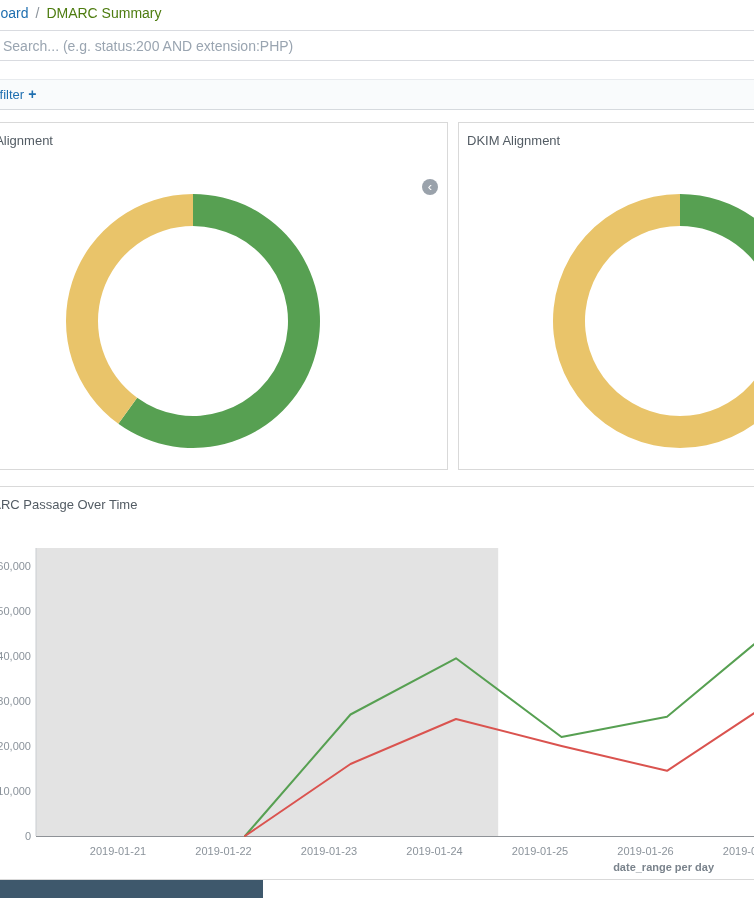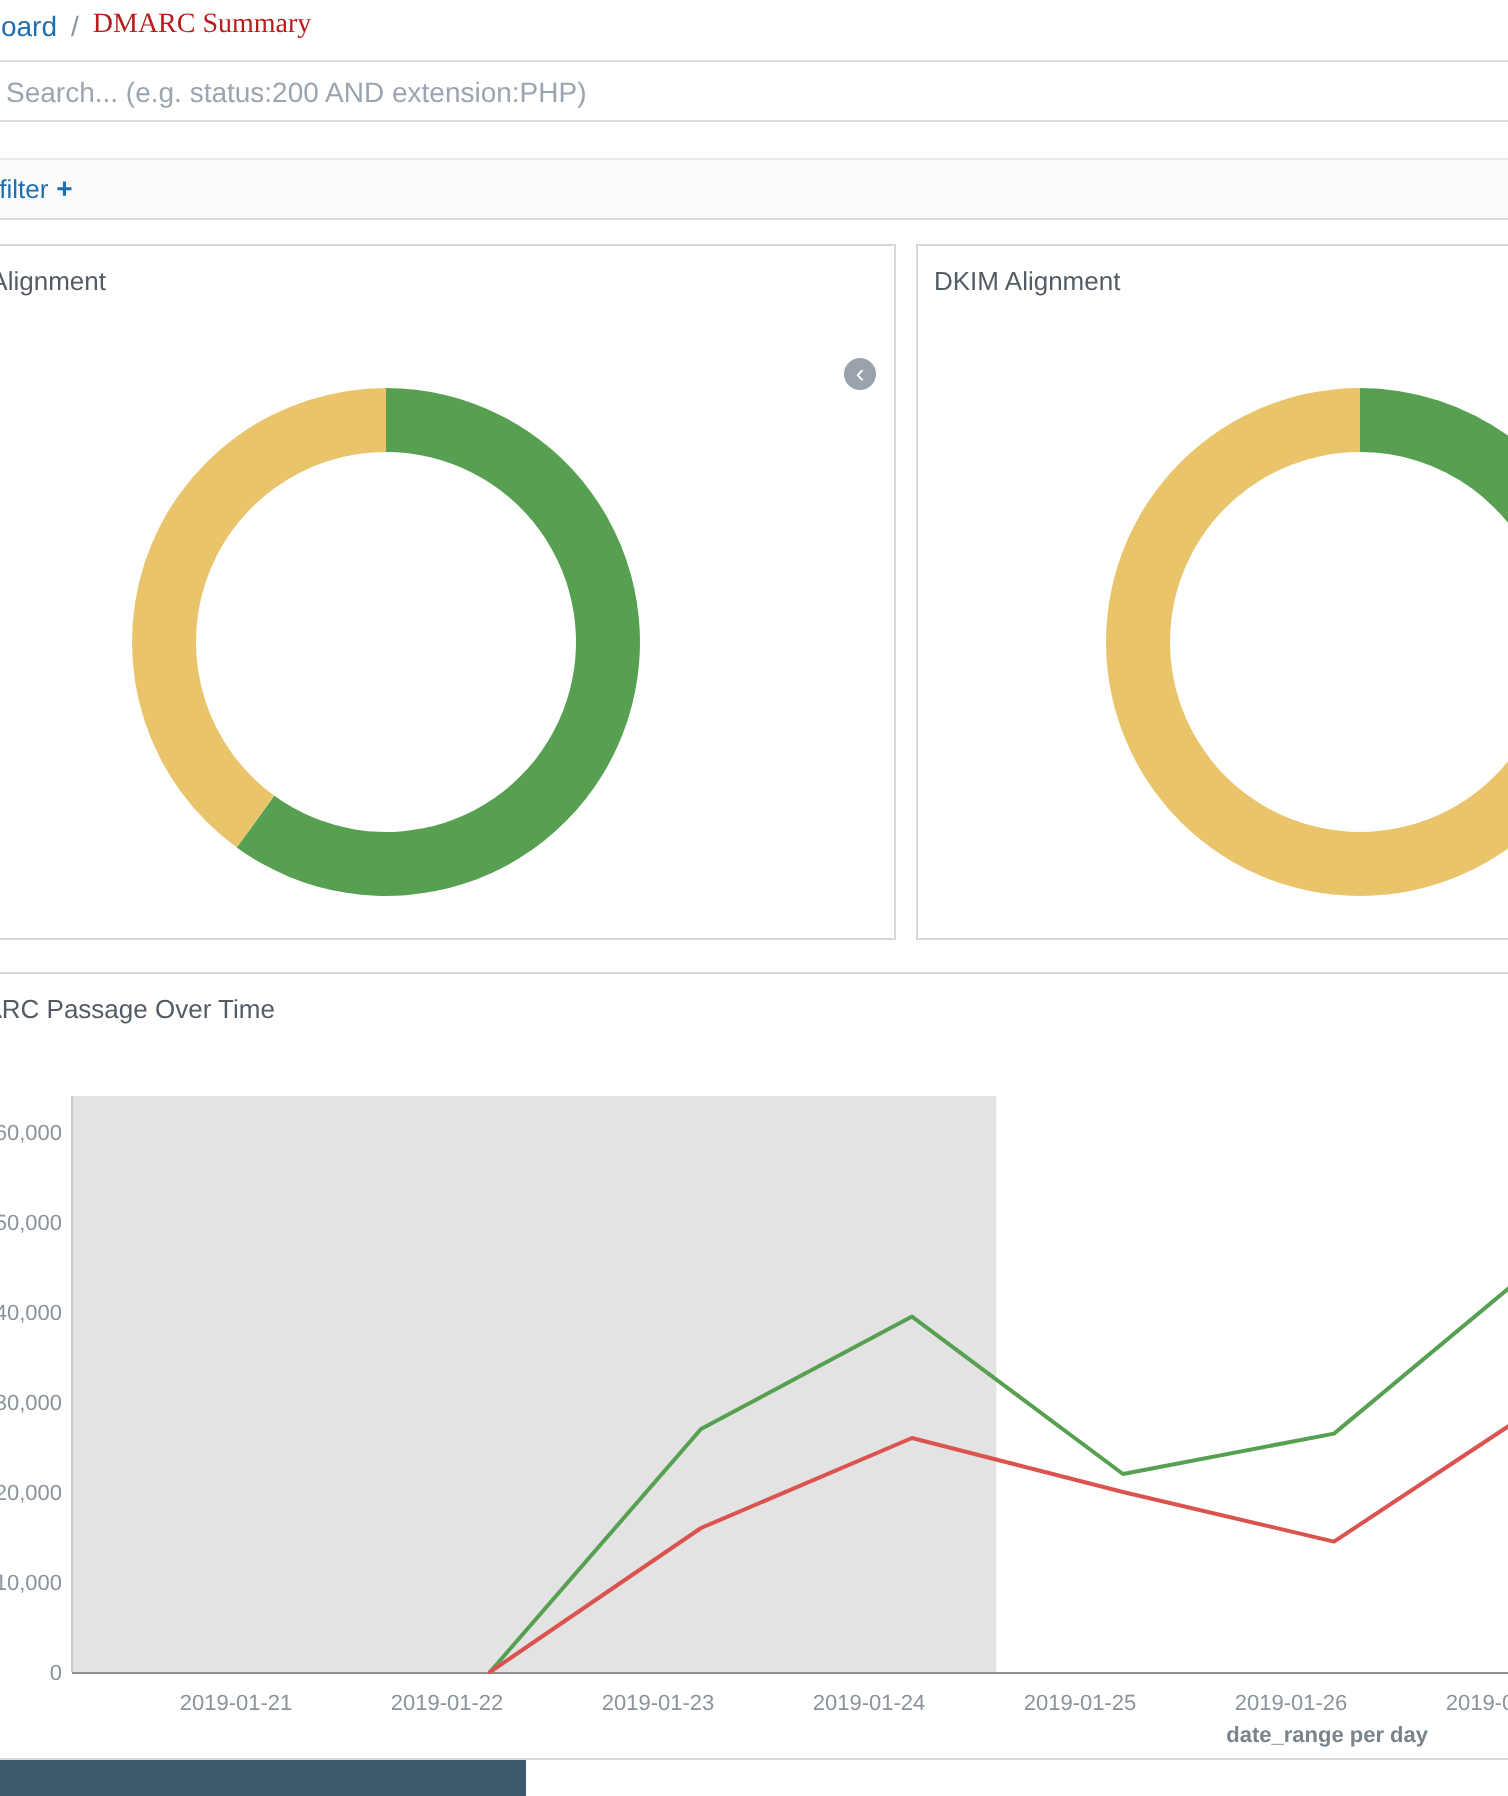--- a/index.html
+++ b/index.html
@@ -3,21 +3,21 @@
 <meta charset="utf-8">
 <title>DMARC Summary</title>
 <style>
   html,body { margin:0; padding:0; background:#fff; font-family:"Liberation Sans",sans-serif; }
   .screen { position:relative; width:754px; height:898px; overflow:hidden; background:#fff; }
 
   
   .breadcrumb { position:absolute; top:5px; left:-40px; font-size:14px; display:flex; align-items:center; white-space:nowrap; }
   .crumb-link { color:#1f6fb0; cursor:pointer; }
   .crumb-sep { color:#8b939b; margin:0 7px; }
-  .crumb-current { color:#b91c1c;font-family:Liberation Serif, serif; }
+  .crumb-current { color:#4d7c0f; }
 
   
   .search-input { position:absolute; top:30px; left:-10px; right:-10px; height:31px;
     border:1px solid #d9dbe0; border-radius:2px; padding:0 12px; font-size:14px; color:#343741;
     box-sizing:border-box; outline:none; background:#fff; }
   .search-input::placeholder { color:#9aa5b1; }
 
   
   .filter-bar { position:absolute; top:79px; left:-10px; right:-10px; height:29px;
     background:#f9fbfc; border-top:1px solid #e8ebee; border-bottom:1px solid #d6dade; }

